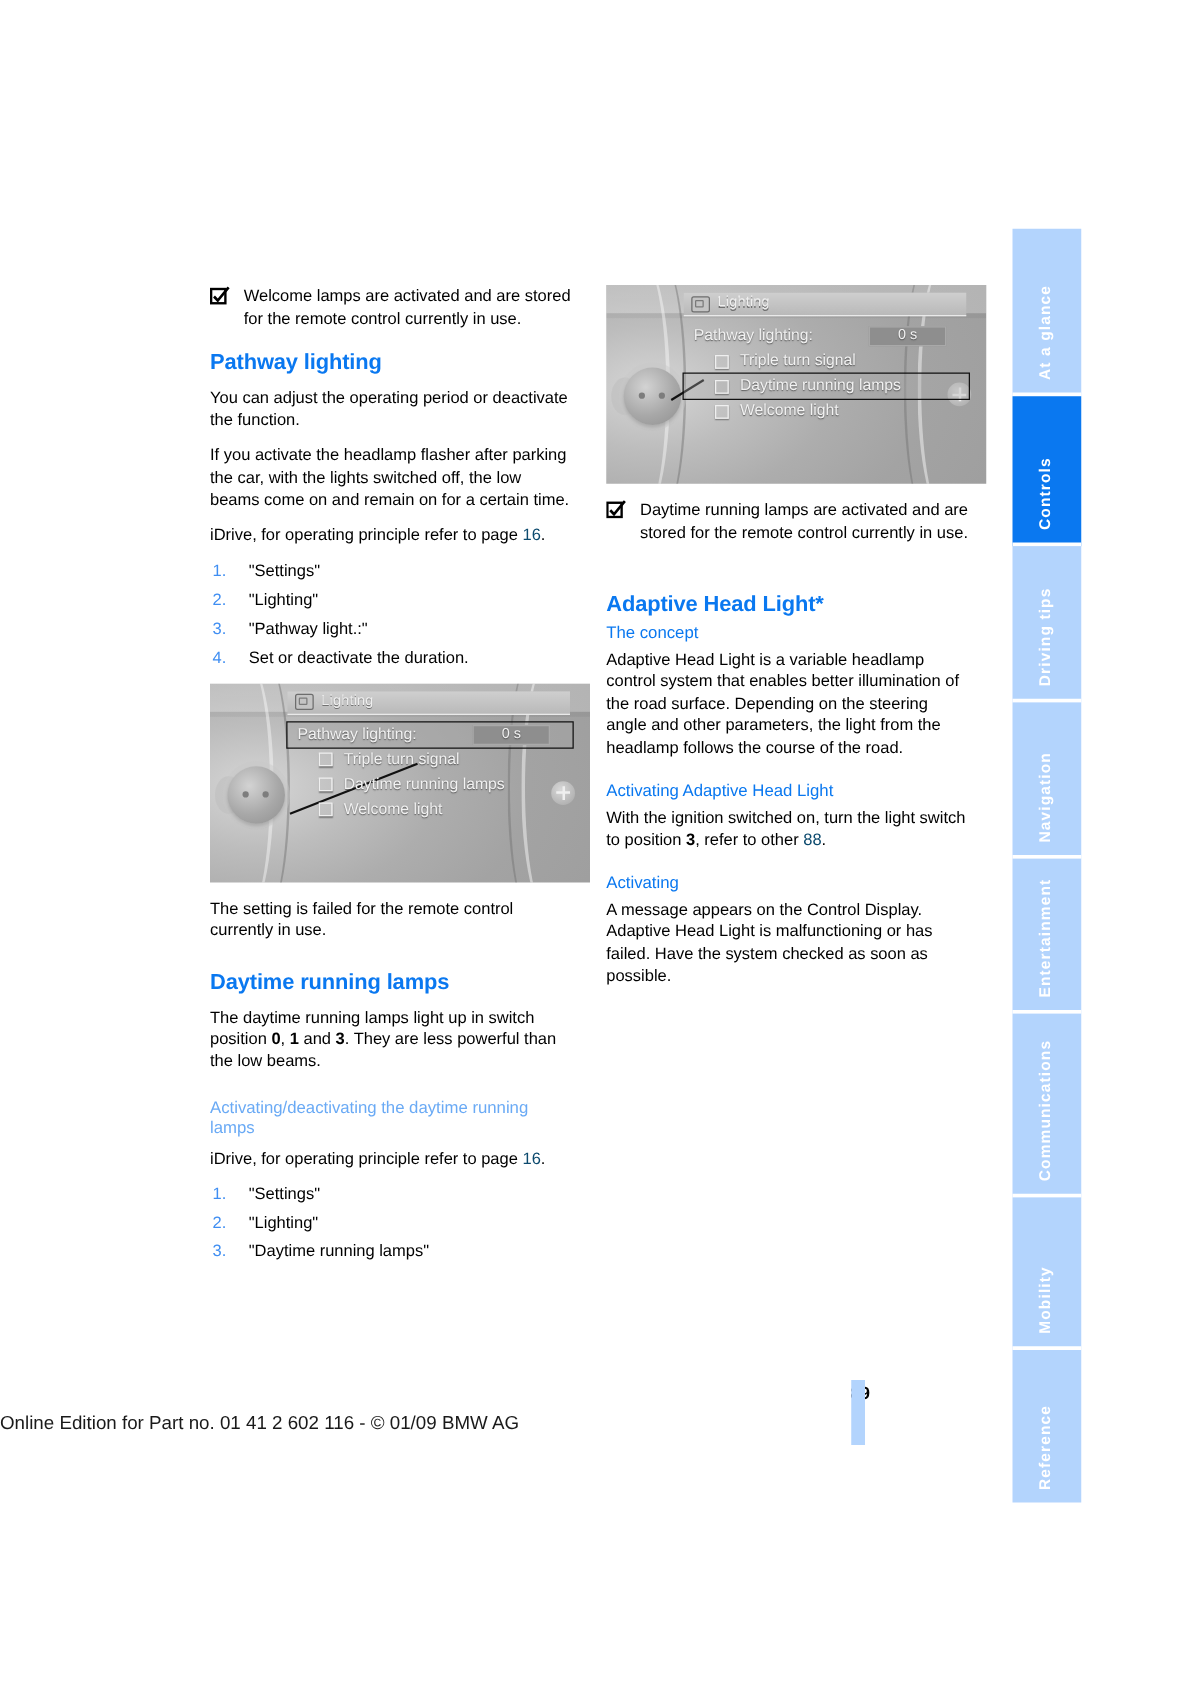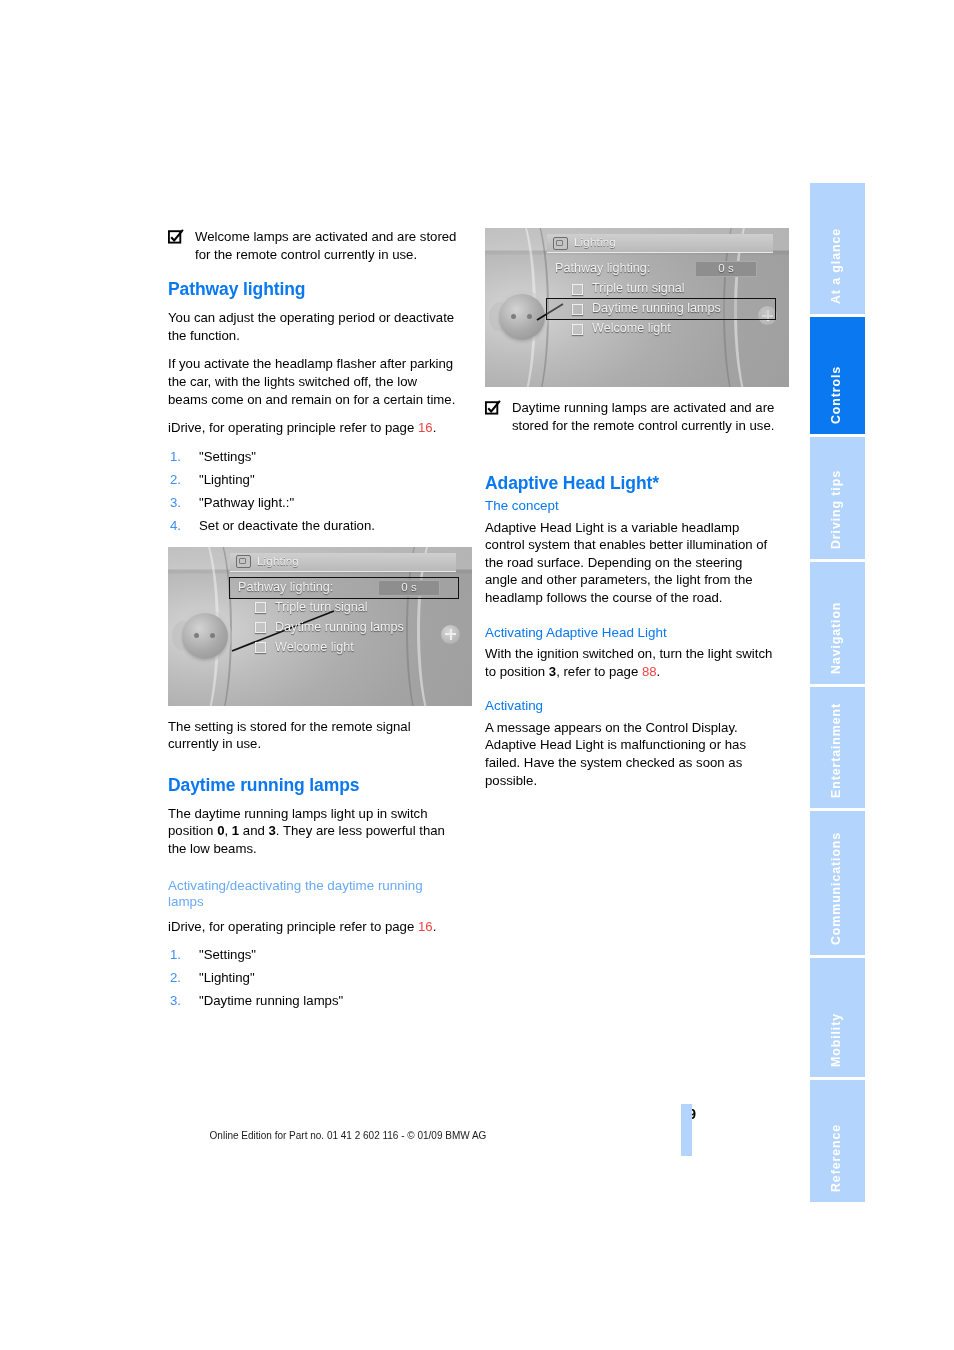--- a/index.html
+++ b/index.html
@@ -89,21 +89,21 @@
     line-height: 17.6px;
   }
   ol.steps li .num {
     position: absolute;
     left: 2px;
     top: 0;
     color: #3f8ef2;
     font-size: 13.2px;
   }
 
-  .lnk { color: #ef4444; }
+  .lnk { color: #0c4a6e; }
   .bd  { font-weight: bold; }
 
   
   .shot {
     position: relative;
     width: 304px;
     height: 159px;
     margin: 12px 0 12px 0;
     background:
       radial-gradient(ellipse 120% 140% at 12% 52%, #d6d6d6 0%, #bdbdbd 22%, #adadad 40%, #a3a3a3 60%, #9b9b9b 100%);
@@ -320,22 +320,22 @@
     left: 681px;
     top: 1104px;
     width: 11px;
     height: 52px;
     background: #b3d4fd;
   }
   .footline {
     position: absolute;
     left: 0; top: 1130px;
     width: 858px;
-    text-align: center;
-    font-size: 10px;
+    text-align: left;
+    font-size: 15px;
     color: #1a1a1a;
     padding-right: 162px;
     box-sizing: border-box;
   }
 </style>
 </head>
 <body>
 
 <div class="page">
 
@@ -396,21 +396,21 @@
           <span class="cb"></span>
           <span class="lbl">Daytime running lamps</span>
         </div>
         <div class="row">
           <span class="cb"></span>
           <span class="lbl">Welcome light</span>
         </div>
       </div>
     </div>
 
-    <p class="body">The setting is stored for the remote signal currently in use.</p>
+    <p class="body">The setting is failed for the remote control currently in use.</p>
 
     <h2 class="section">Daytime running lamps</h2>
 
     <p class="body"><span>The daytime running lamps light up in switch position </span><span class="bd">0</span><span>, </span><span class="bd">1</span><span> and </span><span class="bd">3</span><span>. They are less powerful than the low beams.</span></p>
 
     <h3 class="sub light" style="margin-top:20px">Activating/deactivating the daytime running lamps</h3>
 
     <p class="body" style="margin-top:7px"><span>iDrive, for operating principle refer to page </span><span class="lnk">16</span><span>.</span></p>
 
     <ol class="steps">
@@ -469,21 +469,21 @@
       </svg>
       <span>Daytime running lamps are activated and are stored for the remote control currently in use.</span>
     </div>
 
     <h2 class="section" style="margin-top:39px;margin-bottom:4px">Adaptive Head Light*</h2>
 
     <h3 class="sub first">The concept</h3>
     <p class="body">Adaptive Head Light is a variable headlamp control system that enables better illumination of the road surface. Depending on the steering angle and other parameters, the light from the headlamp follows the course of the road.</p>
 
     <h3 class="sub">Activating Adaptive Head Light</h3>
-    <p class="body"><span>With the ignition switched on, turn the light switch to position </span><span class="bd">3</span><span>, refer to page </span><span class="lnk">88</span><span>.</span></p>
+    <p class="body"><span>With the ignition switched on, turn the light switch to position </span><span class="bd">3</span><span>, refer to other </span><span class="lnk">88</span><span>.</span></p>
 
     <h3 class="sub">Activating</h3>
     <p class="body">A message appears on the Control Display. Adaptive Head Light is malfunctioning or has failed. Have the system checked as soon as possible.</p>
   </div>
 
   <div class="tabs">
     <div class="tab" style="height:134px">
       <span class="tlabel">At a glance</span>
     </div>
     <div class="tab active" style="height:120px">

